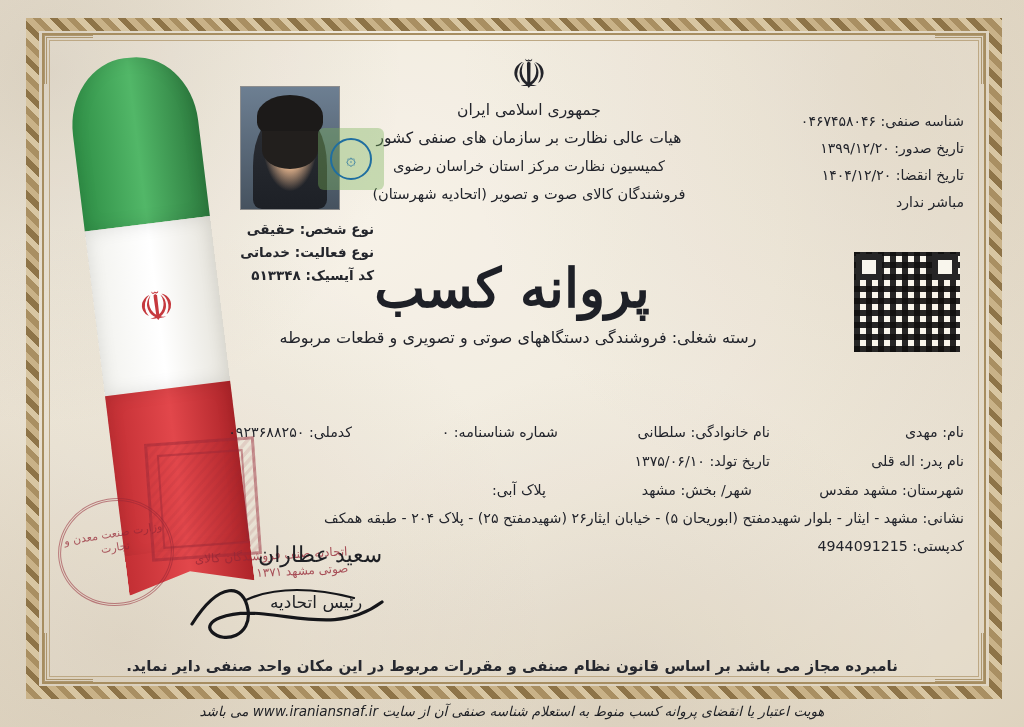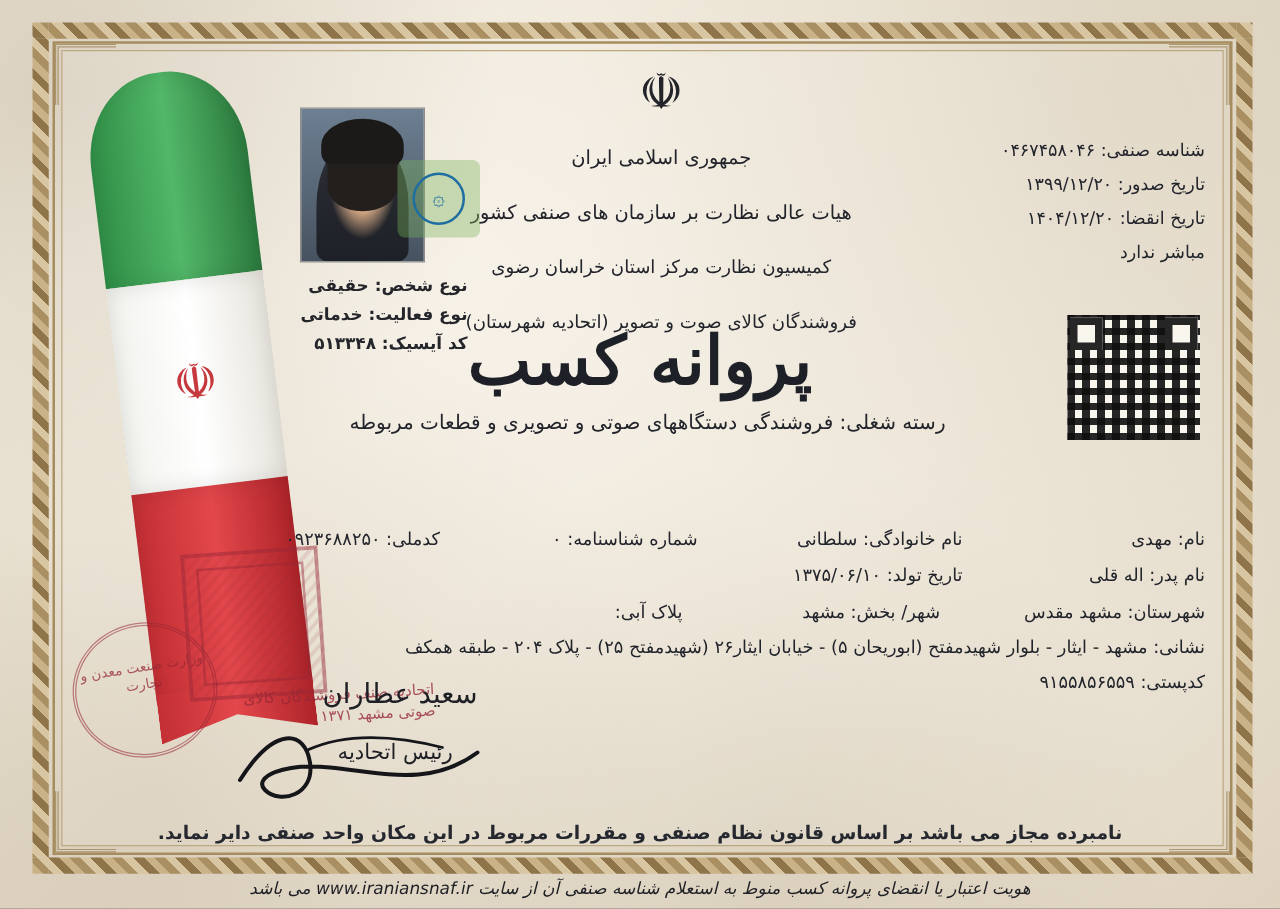--- a/index.html
+++ b/index.html
@@ -123,21 +123,20 @@
     font-size: 40px;
     line-height: 44px;
     color: #23242a;
     font-weight: bold;
   }
   .header-line {
     font-size: 15.5px;
     line-height: 28px;
     color: #22242b;
     letter-spacing: .2px;
-    margin-top: 16px;
   }
   .header-line.sub { font-size: 14.5px; }
 
   
   .photo-box {
     position: absolute;
     left: 240px;
     top: 86px;
     width: 98px;
     height: 122px;
@@ -462,21 +461,21 @@
     </div>
     <div class="frow">
       <div class="cell w2">شهرستان: مشهد مقدس</div>
       <div class="cell w3">شهر/ بخش: مشهد</div>
       <div class="cell">پلاک آبی:</div>
     </div>
     <div class="frow addr">
       <div class="cell">نشانی: مشهد - ایثار - بلوار شهیدمفتح (ابوریحان ۵) - خیابان ایثار۲۶ (شهیدمفتح ۲۵) - پلاک ۲۰۴ - طبقه همکف</div>
     </div>
     <div class="frow">
-      <div class="cell">کدپستی: ۹۱۵۵۸۵۶۵۵۹</div>
+      <div class="cell">کدپستی: 4944091215</div>
     </div>
   </div>
 
   <div class="round-stamp">وزارت صنعت معدن و تجارت</div>
   <div class="square-stamp">
     <div class="sq-inner"></div>
   </div>
   <div class="stamp-text2">اتحادیه صنف فروشندگان کالای صوتی
 مشهد ۱۳۷۱</div>
   <div class="signature-name">سعید عطاران</div>

